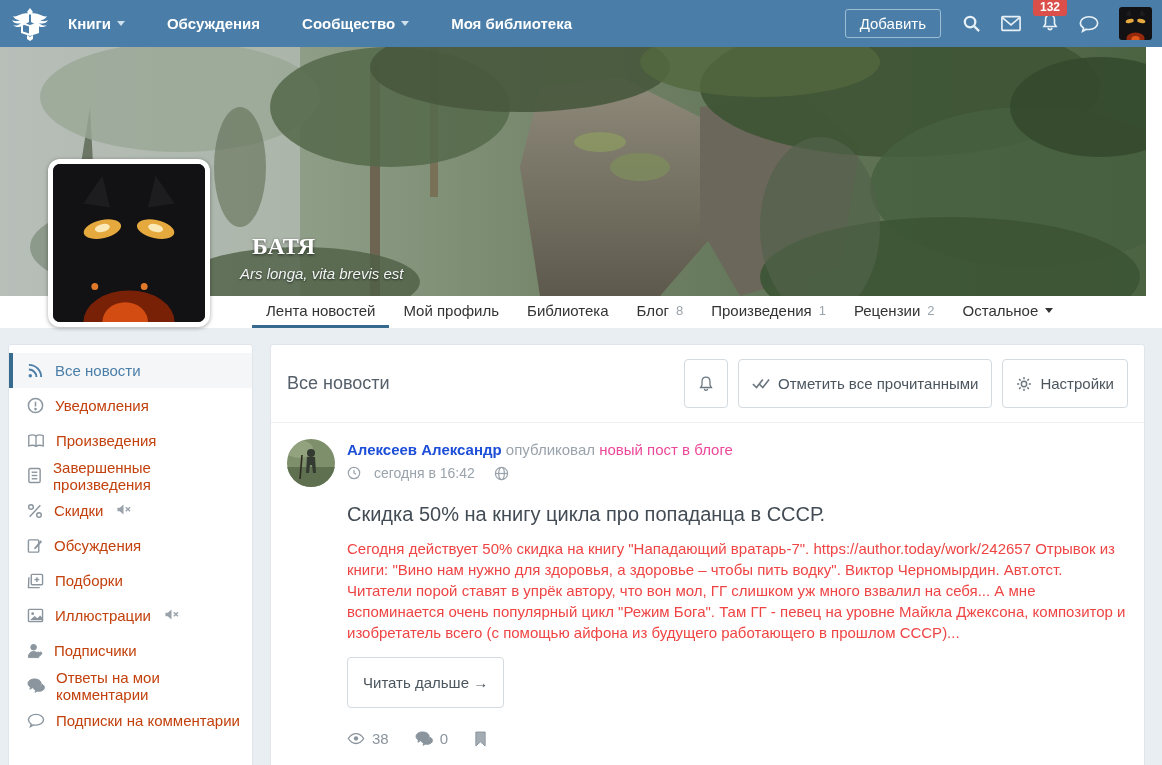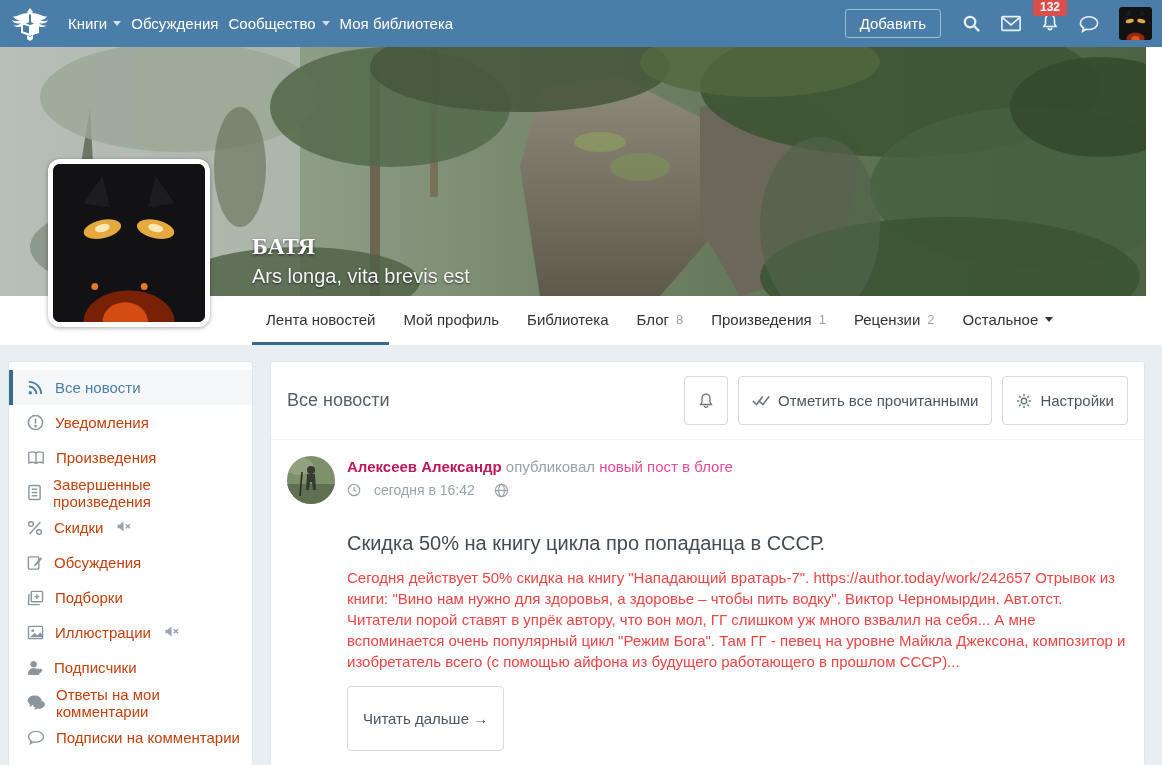--- a/index.html
+++ b/index.html
@@ -2,45 +2,45 @@
 <html><head>
 <meta charset="utf-8">
 <style>
   * { margin:0; padding:0; box-sizing:border-box; }
   html,body { width:1162px; height:765px; overflow:hidden; background:#e9eef3;
     font-family:"Liberation Sans","DejaVu Sans",sans-serif; }
 
   
   .topnav { height:47px; background:#4a7ea8; display:flex; align-items:center; padding:0 10px 0 8px; }
   .brand { width:44px; height:40px; margin-right:16px; display:flex; align-items:center; justify-content:center; cursor:pointer; }
-  .nav-links { display:flex; align-items:center; gap:10px; }
+  .nav-links { display:flex; align-items:center; gap:42px;font-weight:bold; }
   .nav-link { color:#fff; font-size:15px; cursor:pointer; display:flex; align-items:center; gap:6px; white-space:nowrap; }
   .caret { width:0; height:0; border-left:4px solid transparent; border-right:4px solid transparent; border-top:5px solid #cfe0ec; display:inline-block; }
   .nav-right { margin-left:auto; display:flex; align-items:center; gap:20px; }
   .add-btn { border:1px solid #9dbdd4; color:#fff; background:transparent; font-size:15px;
     padding:5px 14px; border-radius:3px; cursor:pointer; font-family:inherit; }
   .nav-icon { width:20px; height:20px; cursor:pointer; position:relative; display:flex; align-items:center; justify-content:center; }
   .nav-icon svg { stroke:#e8f1f7; }
   .bell-wrap { position:relative; cursor:pointer; }
   .count-badge { position:absolute; top:-14px; left:-8px; background:#da4f49; color:#fff; font-size:12px;
     padding:2px 7px; border-radius:3px; font-weight:bold; line-height:1.1; }
   .nav-avatar { width:33px; height:33px; border-radius:3px; overflow:hidden; cursor:pointer; }
 
   
   .top-section { background:#fff; position:relative; }
   .banner { width:1146px; height:249px; position:relative; overflow:hidden; cursor:default; }
   .banner svg { display:block; }
   .profile-avatar { position:absolute; left:48px; top:112px; width:162px; height:168px; border-radius:12px;
     background:#0d0d0f; border:5px solid #fff; box-shadow:0 1px 4px rgba(0,0,0,.35); overflow:hidden; cursor:pointer; z-index:5; }
   .profile-name { position:absolute; left:252px; top:186px; color:#fff; font-size:24px; font-weight:bold;
     text-shadow:0 1px 3px rgba(0,0,0,.6); z-index:4;font-family:Liberation Serif, serif; }
-  .profile-motto { position:absolute; left:252px; top:218px; color:#f2f4f5; font-size:20px;
-    text-shadow:0 1px 2px rgba(0,0,0,.6); z-index:4; }
-
-  .tabstrip { height:49px; background:#fff; display:flex; align-items:stretch; padding-left:252px; }
+  .profile-motto { position:absolute; left:240px; top:218px; color:#f2f4f5; font-size:15px;
+    text-shadow:0 1px 2px rgba(0,0,0,.6); z-index:4;font-style:italic; }
+
+  .tabstrip { height:32px; background:#fff; display:flex; align-items:stretch; padding-left:252px; }
   .tab { display:flex; align-items:center; gap:7px; padding:0 14px; font-size:15px; color:#333;
     cursor:pointer; border-bottom:3px solid transparent; white-space:nowrap; }
   .tab.active { border-bottom-color:#35698e; }
   .tab-count { color:#9aa3ab; font-size:13px; }
   .tab .caret { border-top-color:#333; }
 
   
   .content { display:flex; padding:16px 17px 0 8px; gap:17px; }
   .card { background:#fff; border:1px solid #dfe5ea; border-radius:3px; }
 
@@ -59,32 +59,32 @@
   .feed-title { font-size:18px; color:#55606a; }
   .feed-actions { margin-left:auto; display:flex; gap:10px; }
   .btn { display:flex; align-items:center; gap:8px; border:1px solid #d3dae0; background:#fff; border-radius:4px;
     padding:15px 13px; font-size:15px; color:#4b555e; cursor:pointer; font-family:inherit; }
   .btn svg { stroke:#6b7781; }
 
   .post { padding:16px 16px 20px 16px; }
   .post-head { display:flex; gap:12px; }
   .post-avatar { width:48px; height:48px; border-radius:50%; overflow:hidden; flex:none; cursor:pointer; }
   .post-byline { font-size:15px; padding-top:2px; }
-  .author-link { color:#be185d; font-weight:bold; cursor:pointer; }
+  .author-link { color:#1d4ed8; font-weight:bold; cursor:pointer; }
   .action-text { color:#9aa3ab; }
   .target-link { color:#ec4899; cursor:pointer; }
   .post-meta { display:flex; align-items:center; gap:13px; margin-top:7px; color:#9aa3ab; font-size:14px; }
   .post-meta svg { stroke:#9aa3ab; }
   .post-body-col { padding-left:60px; }
-  .post-title { font-size:20px; color:#434c54; margin-top:28px; cursor:pointer; }
+  .post-title { font-size:20px; color:#434c54; margin-top:16px; cursor:pointer; }
   .post-tag { display:flex; align-items:center; gap:7px; margin-top:13px; color:#4a7ea8; font-size:15px; cursor:pointer; }
   .post-tag svg { stroke:#4a7ea8; }
   .post-text { margin-top:12px; font-size:15px; line-height:21px; color:#ef4444; }
   .read-more { margin-top:14px; display:inline-block; border:1px solid #d3dae0; border-radius:4px; background:#fff;
-    padding:23px 15px; font-size:15px; color:#4b555e; cursor:pointer; font-family:inherit; }
+    padding:16px 15px; font-size:15px; color:#4b555e; cursor:pointer; font-family:inherit; }
   .post-stats { display:flex; align-items:center; gap:26px; margin-top:22px; font-size:15px; color:#8a949d; }
   .stat { display:flex; align-items:center; gap:7px; }
   .stat svg { stroke:#8a949d; }
 </style>
 </head>
 <body>
 
 <nav class="topnav">
   <div class="brand">
     <svg width="40" height="36" viewBox="0 0 40 36" fill="#fff">

